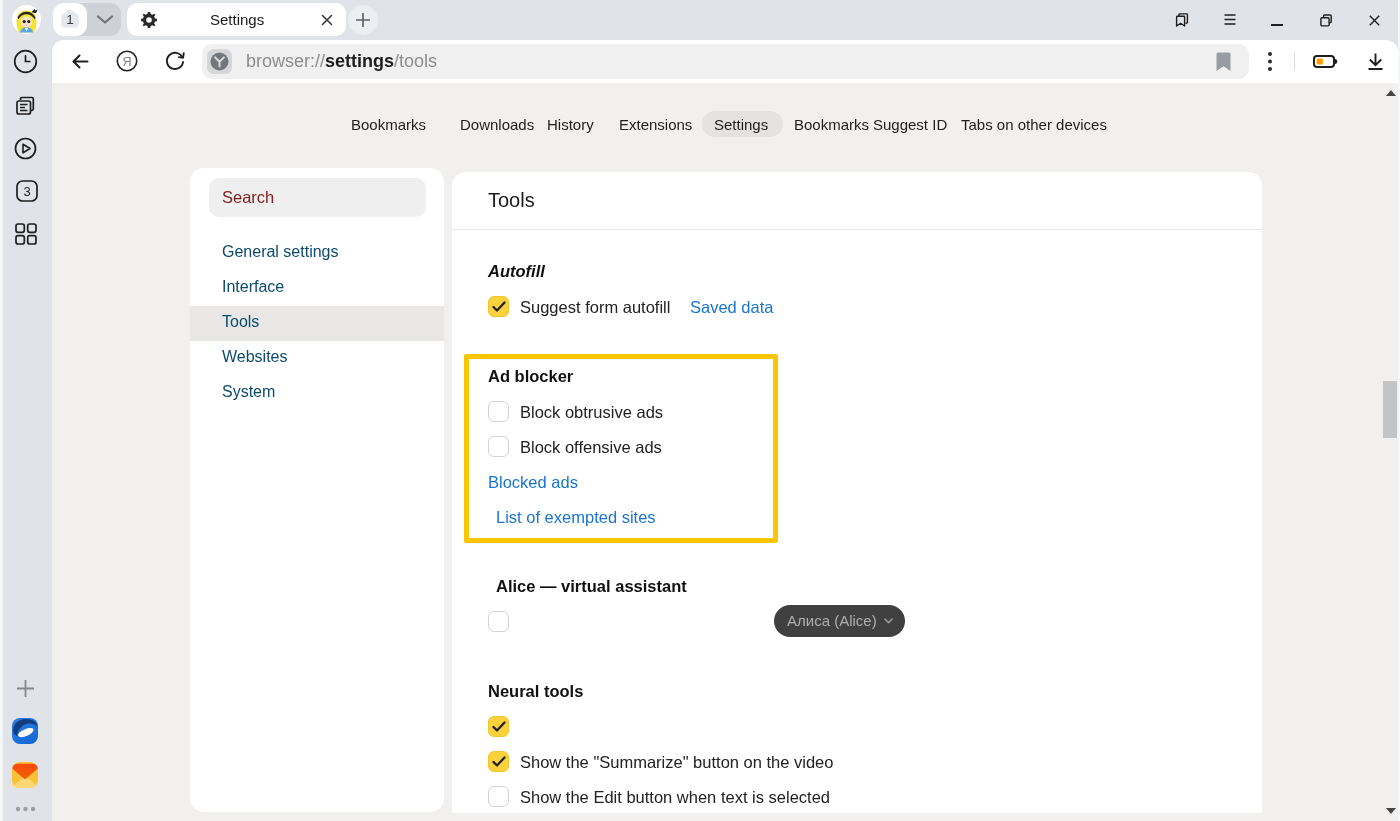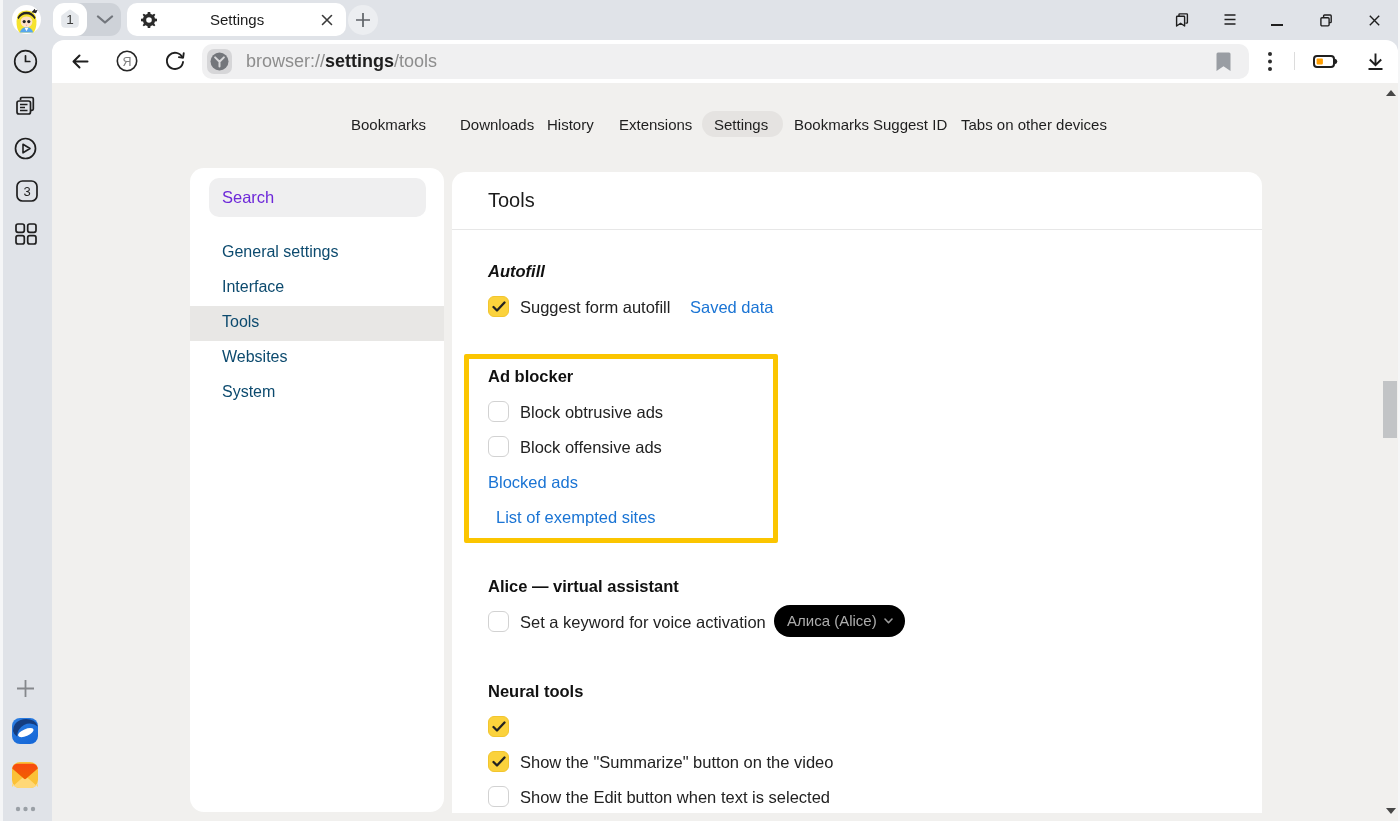--- a/index.html
+++ b/index.html
@@ -15,37 +15,37 @@
   #urltext b { color:#1e1e1e; font-weight:bold; }
 
   
   #content { left:52px; top:83px; width:1348px; height:738px; background:#f1f0ee; }
   #navrow { position:absolute; left:0px; top:28px; width:100%; height:30px; }
   .nav { position:absolute; top:5px; font-size:15px; color:#1e1e1e; white-space:nowrap; }
   #navpill { position:absolute; left:650px; top:0px; width:81px; height:26px; background:#e5e3e1; border-radius:13px; }
 
   
   #leftcard { position:absolute; left:138px; top:85px; width:254px; height:644px; background:#fff; border-radius:14px; }
-  #search { position:absolute; left:19px; top:10px; width:217px; height:39px; background:#efeff0; border-radius:10px; color:#6d28d9; font-size:16.5px; line-height:39px; padding-left:13px; }
+  #search { position:absolute; left:19px; top:10px; width:217px; height:39px; background:#efeff0; border-radius:10px; color:#7f1d1d; font-size:16.5px; line-height:39px; padding-left:13px; }
   .mitem { position:absolute; left:32px; font-size:16px; color:#0c4a6e; }
   #selband { position:absolute; left:0; top:138px; width:254px; height:35px; background:#e8e7e5; }
 
   
   #maincard { position:absolute; left:400px; top:89px; width:810px; height:641px; background:#fff; border-radius:14px 14px 0 0; overflow:hidden; }
   #mtitle { position:absolute; left:36px; top:17px; font-size:20px; color:#1b1b1b; }
   #mheadline { position:absolute; left:0; top:57px; width:810px; height:1px; background:#e7e7e7; }
   .sect { position:absolute; left:36px; font-size:16.5px; font-weight:bold; color:#111; }
   .lbl { position:absolute; font-size:16.5px; color:#222; white-space:nowrap; }
   .link { position:absolute; font-size:16.5px; color:#1a74d4; white-space:nowrap; }
   .cb { position:absolute; width:21px; height:21px; border-radius:6px; }
   .cb.off { background:#fff; border:1px solid #d2d2d2; }
   .cb.on { background:#fbd23c; border:1px solid #f2c52e; }
   .cb.on svg { position:absolute; left:3px; top:4px; }
   #adbox { position:absolute; left:12px; top:182px; width:314px; height:189px; border:5px solid #fbc500; border-radius:2px; }
-  #alicebtn { position:absolute; left:322px; top:433px; width:131px; height:32px; background:#000000; border-radius:16px; color:#adadad; font-size:15px; line-height:32px; text-align:left; padding-left:13px; }
+  #alicebtn { position:absolute; left:322px; top:433px; width:131px; height:32px; background:#404040; border-radius:16px; color:#adadad; font-size:15px; line-height:32px; text-align:left; padding-left:13px; }
 </style>
 </head>
 <body>
 
 <div class="abs" style="left:0;top:0;width:3px;height:821px;background:#f5f6f7;z-index:5;"></div>
 <div class="abs" style="left:1398px;top:0;width:2px;height:821px;background:#f5f6f7;z-index:5;"></div>
 <div id="tabstrip" class="abs" style="left:0;top:0;width:1400px;height:40px;"></div>
 
 <svg class="abs" style="left:12px;top:5px;" width="29" height="29" viewBox="0 0 29 29">
   <circle cx="14.5" cy="14.5" r="14.5" fill="#fff"></circle>
@@ -242,23 +242,22 @@
 
     <div id="adbox"></div>
     <div class="sect" style="top:195px;">Ad blocker</div>
     <div class="cb off" style="left:36px;top:229px;"></div>
     <div class="lbl" style="left:68px;top:231px;">Block obtrusive ads</div>
     <div class="cb off" style="left:36px;top:264px;"></div>
     <div class="lbl" style="left:68px;top:266px;">Block offensive ads</div>
     <div class="link" style="left:36px;top:301px;">Blocked ads</div>
     <div class="link" style="left:44px;top:336px;">List of exempted sites</div>
 
-    <div class="sect" style="top:405px;">Alice — virtual assistant</div>
+    <div class="sect" style="top:405px;margin-left:8px;">Alice — virtual assistant</div>
     <div class="cb off" style="left:36px;top:439px;"></div>
-    <div class="lbl" style="left:68px;top:441px;">Set a keyword for voice activation</div>
     <div id="alicebtn">Алиса (Alice)
       <svg style="position:absolute;right:12px;top:13px;" width="9" height="6" viewBox="0 0 9 6">
           <path d="M1 1 L4.5 4.7 L8 1" fill="none" stroke="#9b9b9b" stroke-width="1.6" stroke-linecap="round" stroke-linejoin="round"></path>
         </svg>
     </div>
 
     <div class="sect" style="top:510px;">Neural tools</div>
     <div class="cb on" style="left:36px;top:544px;">
       <svg width="14" height="12" viewBox="0 0 14 12">
           <path d="M1.5 6 L5 9.5 L12.5 1.5" fill="none" stroke="#222" stroke-width="2.3" stroke-linecap="round" stroke-linejoin="round"></path>

